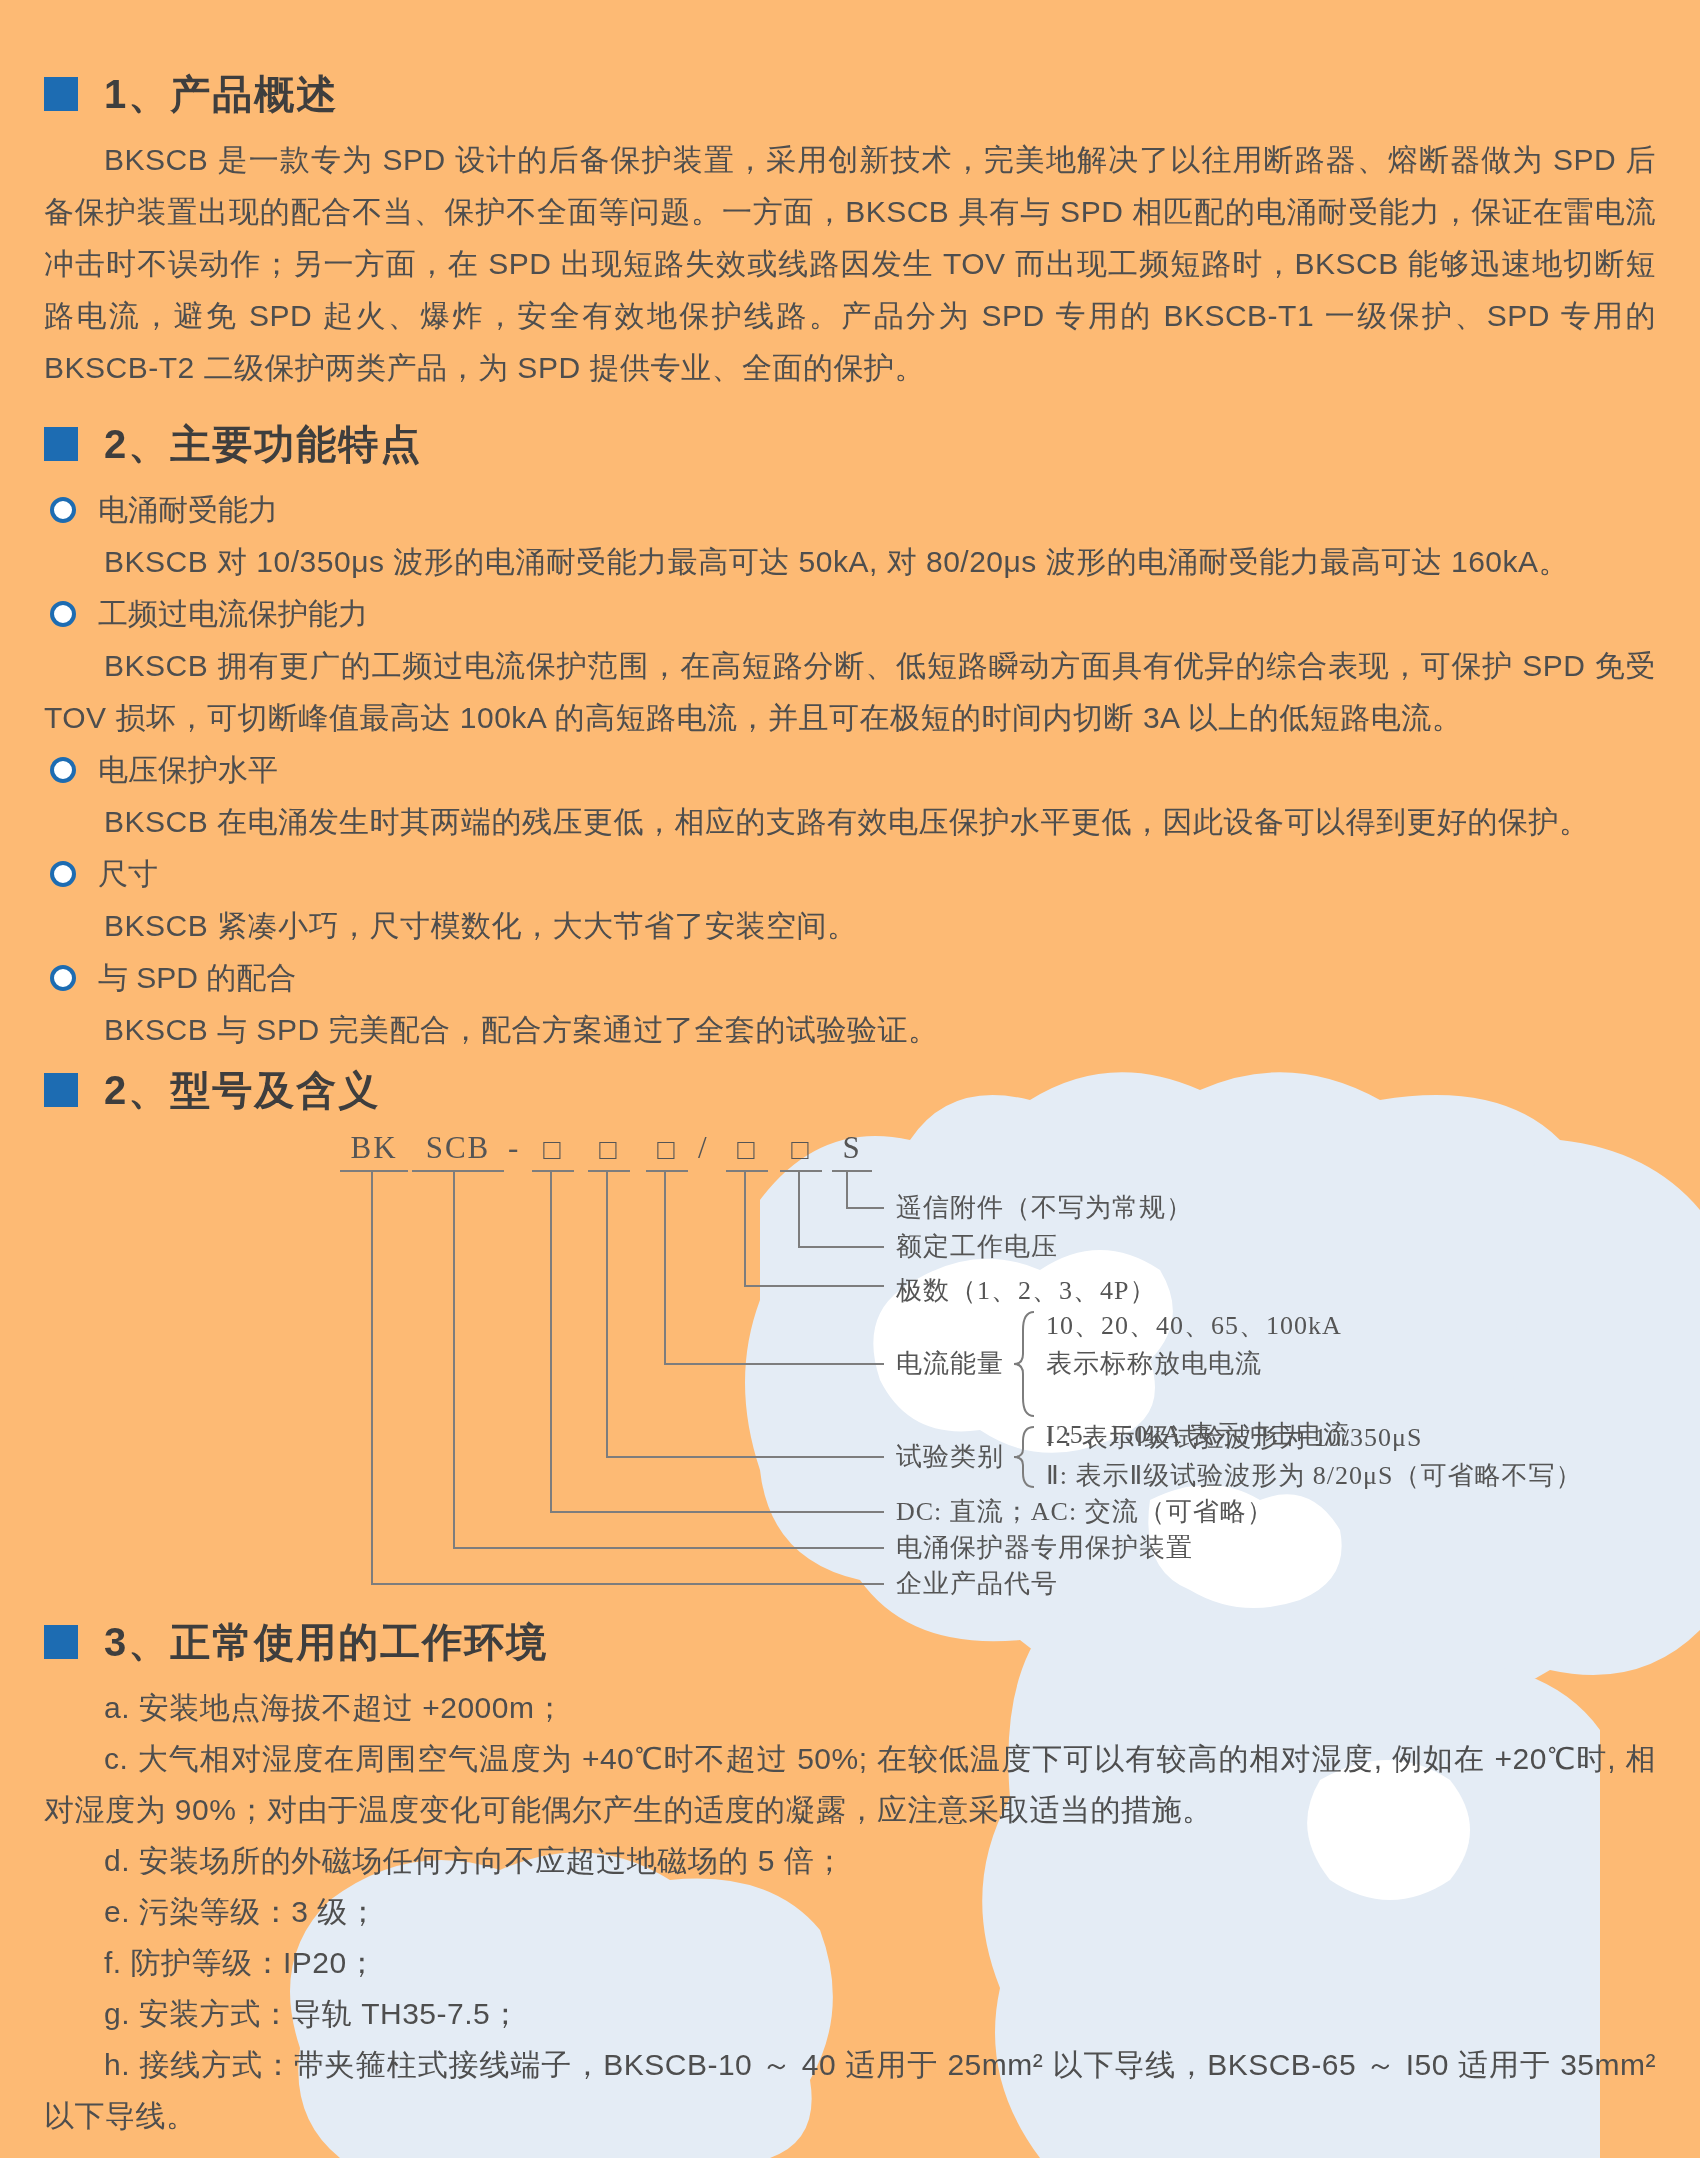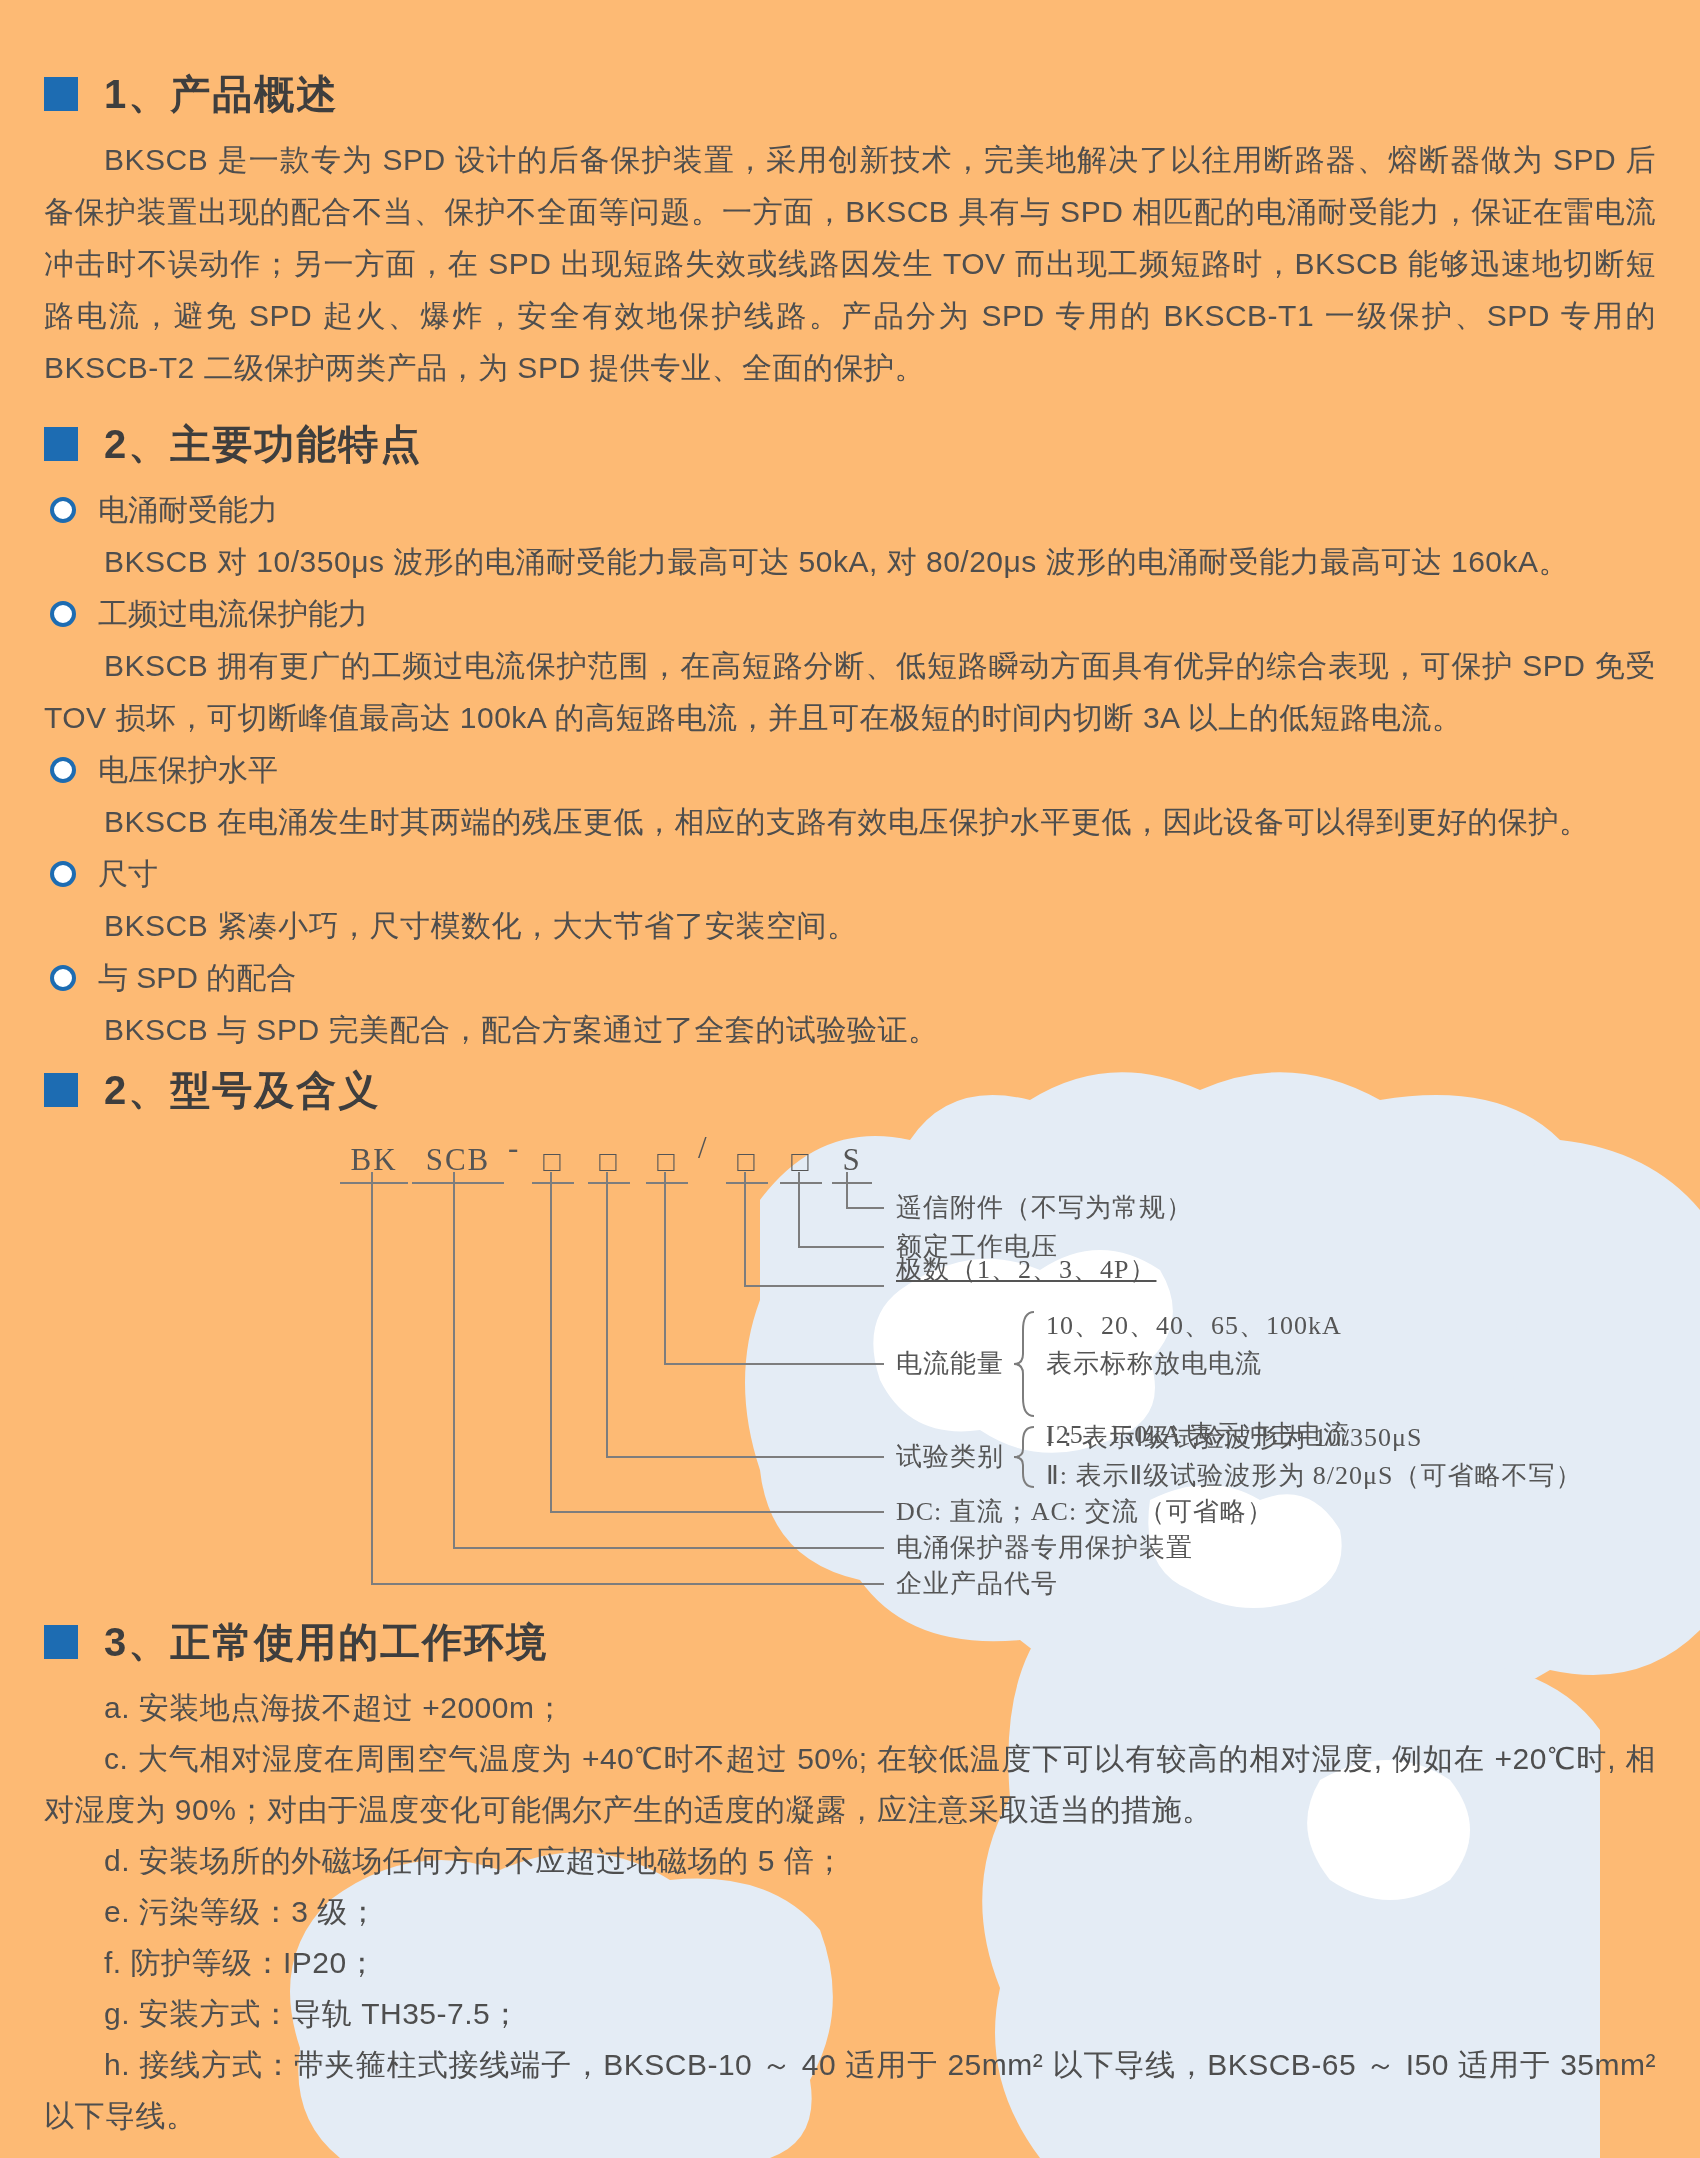--- a/index.html
+++ b/index.html
@@ -47,21 +47,21 @@
   .diagram{
     position:relative;
     margin:6px 0 0 260px;
     width:1300px;
     height:478px;
     font-family:"Liberation Serif", serif;
     color:#555555;
   }
   .diagram svg.lines{position:absolute;left:0;top:0;}
   .tok{
-    position:absolute;top:12px;height:40px;line-height:36px;
+    position:absolute;top:0;height:40px;line-height:36px;
     font-size:31px;color:#555;letter-spacing:2px;text-align:center;
     border-bottom:2px solid #7d7d7d;padding:0 6px;
   }
   .tok.slot{font-size:29px;line-height:38px;}
   .sep{
     position:absolute;top:0;height:40px;line-height:36px;
     font-size:31px;color:#555;
   }
   .dlabel{
     position:absolute;left:592px;height:32px;line-height:32px;
@@ -175,21 +175,21 @@
       <span class="tok slot" style="left:228px;width:30px;">□</span>
       <span class="tok slot" style="left:284px;width:30px;">□</span>
       <span class="tok slot" style="left:342px;width:30px;">□</span>
       <span class="sep" style="left:394px;">/</span>
       <span class="tok slot" style="left:422px;width:30px;">□</span>
       <span class="tok slot" style="left:476px;width:30px;">□</span>
       <span class="tok" style="left:528px;width:28px;">S</span>
 
       <div class="dlabel" style="top:62px;">遥信附件（不写为常规）</div>
       <div class="dlabel" style="top:101px;">额定工作电压</div>
-      <div class="dlabel" style="top:124px;text-decoration:underline;">极数（1、2、3、4P）</div>
+      <div class="dlabel" style="top:145px;">极数（1、2、3、4P）</div>
 
       <div class="dlabel" style="top:218px;">电流能量</div>
       <div class="dlabel gline" style="top:180px;">10、20、40、65、100kA</div>
       <div class="dlabel gline" style="top:218px;">表示标称放电电流</div>
       <div class="dlabel gline" style="top:256px;margin-top:33px;">I25、I50kA 表示冲击电流</div>
 
       <div class="dlabel" style="top:311px;">试验类别</div>
       <div class="dlabel gline" style="top:292px;">Ⅰ：表示Ⅰ级试验波形为 10/350μS</div>
       <div class="dlabel gline" style="top:330px;">Ⅱ: 表示Ⅱ级试验波形为 8/20μS（可省略不写）</div>
 

